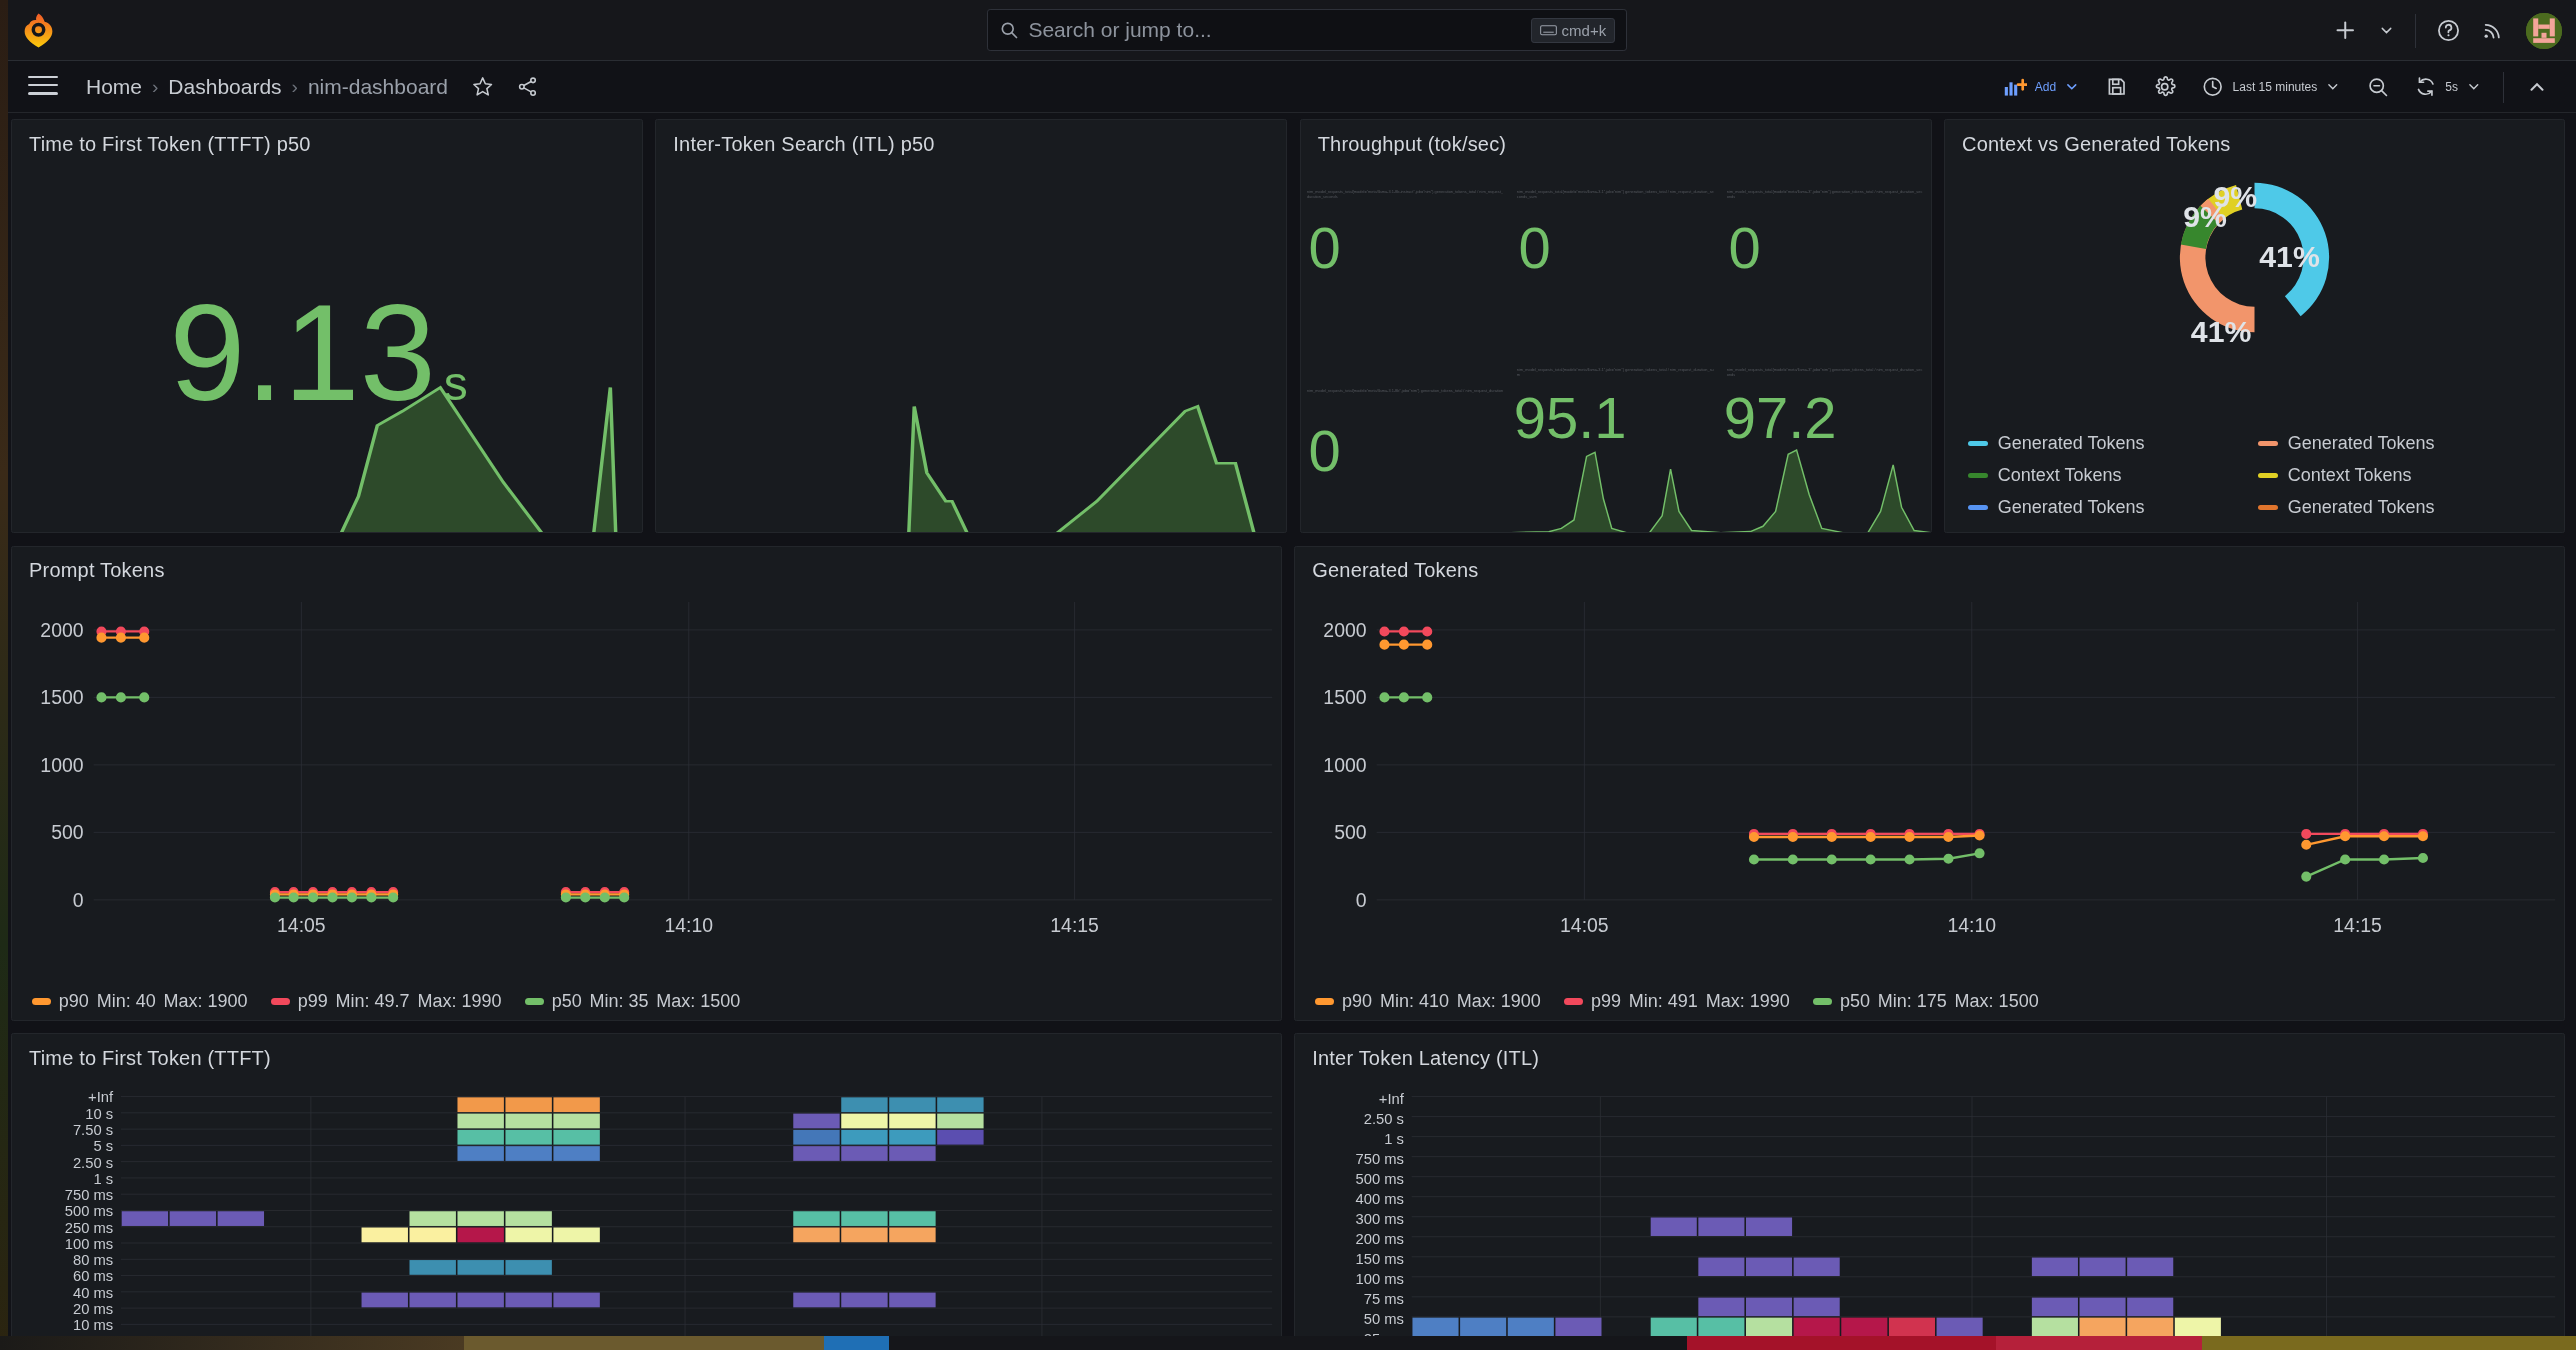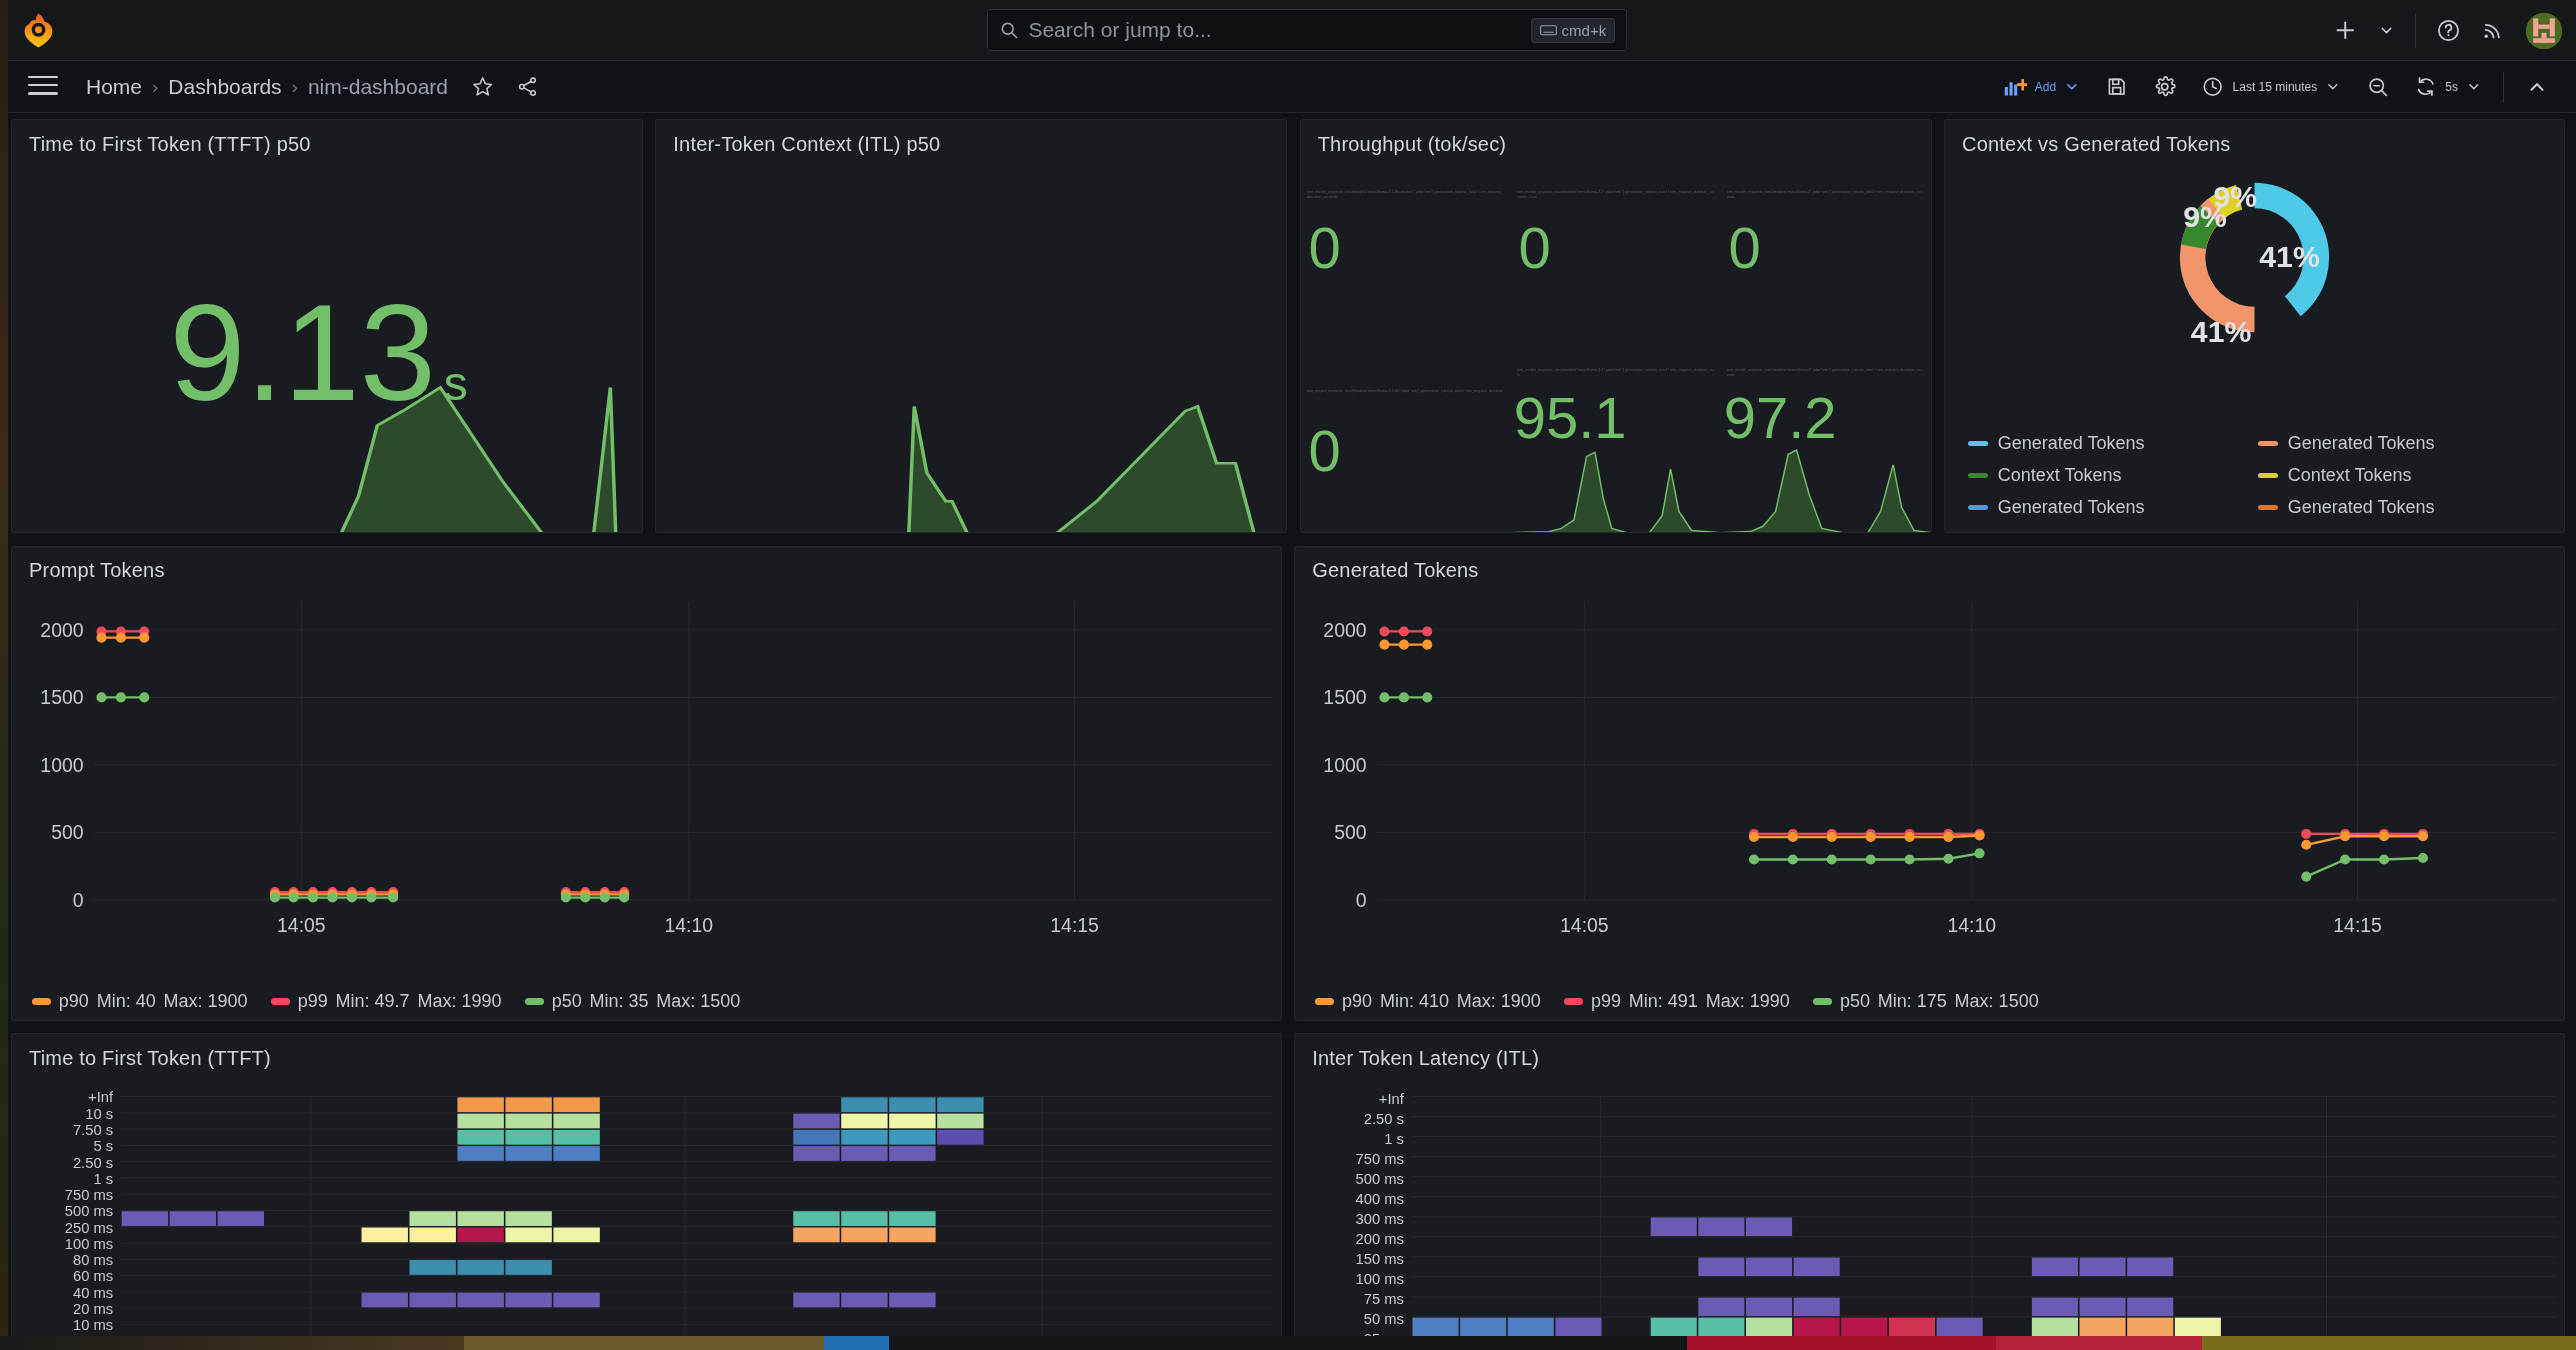--- a/index.html
+++ b/index.html
@@ -326,21 +326,21 @@
         <div class="sparkarea">
           <svg viewBox="0 0 100 40" preserveAspectRatio="none">
             <path d="M0,39.6 L15,39.5 L25,39.3 L40,39.4 L50,39.2 L55,25 L58,10 L62,7 L68,2 L78,22 L86,36 L90,38 L92,37 L95,2 L96,38 L100,38 L100,40 L0,40 Z" fill="#2d4a2a" stroke="none"></path>
             <path d="M0,39.6 L15,39.5 L25,39.3 L40,39.4 L50,39.2 L55,25 L58,10 L62,7 L68,2 L78,22 L86,36 L90,38 L92,37 L95,2 L96,38 L100,38" fill="none" stroke="#73bf69" stroke-width="0.55"></path>
           </svg>
         </div>
       </div>
     </div>
 
     <div class="panel" style="width:639px;">
-      <div class="ptitle">Inter-Token Context (ITL) p50</div>
+      <div class="ptitle">Inter-Token Search (ITL) p50</div>
       <div class="statbody">
         <div class="sparkarea">
           <svg viewBox="0 0 100 40" preserveAspectRatio="none">
             <path d="M0,39 L20,38.6 L32,38 L38,37.6 L40,37 L41,6 L43,20 L46,26 L47,26 L52,40 L57,39.8 L70,26 L84,7 L86,6 L89,18 L92,18 L96,38 L100,39 L100,40 L0,40 Z" fill="#2d4a2a" stroke="none"></path>
             <path d="M0,39 L20,38.6 L32,38 L38,37.6 L40,37 L41,6 L43,20 L46,26 L47,26 L52,40 L57,39.8 L70,26 L84,7 L86,6 L89,18 L92,18 L96,38 L100,39" fill="none" stroke="#73bf69" stroke-width="0.55"></path>
           </svg>
         </div>
       </div>
     </div>
 

